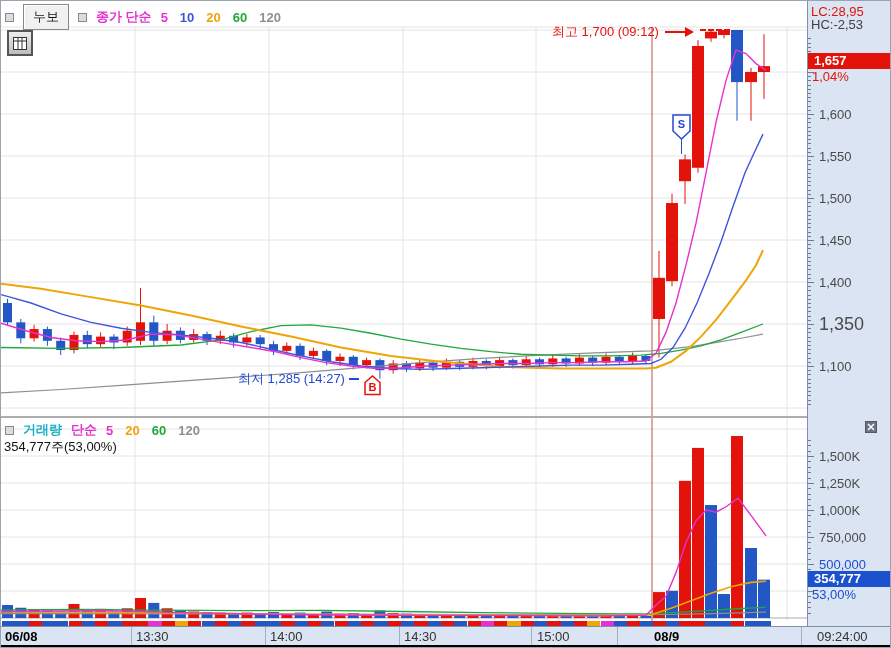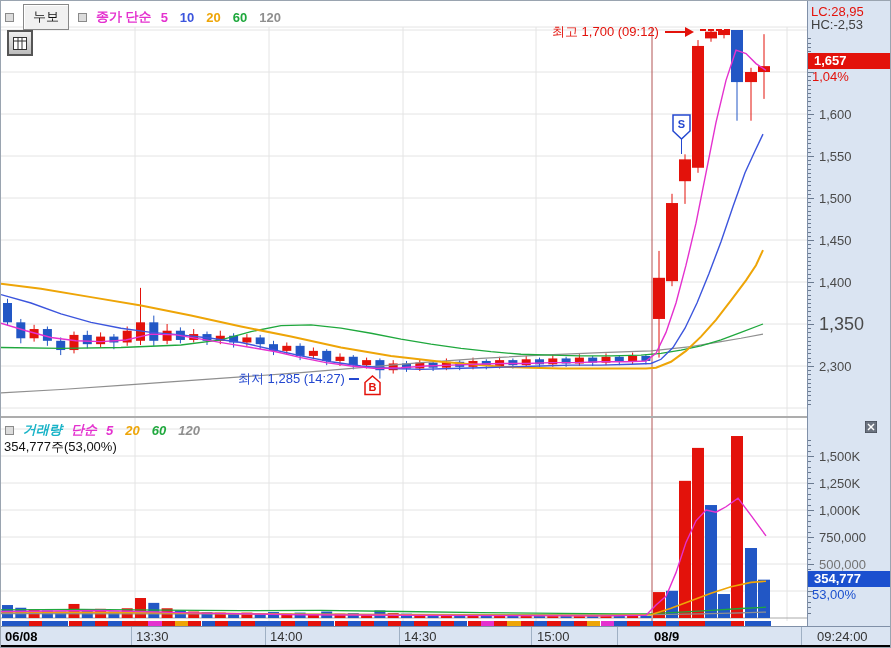--- a/index.html
+++ b/index.html
@@ -260,21 +260,21 @@
 
   <div id="grid-btn" class="abs" style="left:6px;top:29px;">
     <svg width="14" height="13">
       <rect x="0.5" y="0.5" width="13" height="12" fill="#fff" stroke="#333"></rect>
       <line x1="0" y1="4" x2="14" y2="4" stroke="#333"></line>
       <line x1="5" y1="0" x2="5" y2="13" stroke="#333"></line>
       <line x1="9" y1="0" x2="9" y2="13" stroke="#333"></line>
     </svg>
   </div>
 
-  <div class="legend-row" style="left:4px;top:420px;font-style:italic;">
+  <div class="legend-row" style="left:4px;top:420px;">
     <span class="sq" style="position:static;"></span>
     <span style="color:#17b3c7;">거래량</span>
     <span style="color:#e431cf;">단순</span>
     <span id="vol-periods" style="display:flex;gap:12px;">
         <span style="color: rgb(228, 49, 207);">5</span>
         <span style="color: rgb(238, 165, 7);">20</span>
         <span style="color: rgb(31, 168, 61);">60</span>
         <span style="color: rgb(143, 143, 143);">120</span>
       </span>
   </div>
@@ -437,28 +437,28 @@
               font-size:13px;font-weight:bold;line-height:16px;padding-left:6px;box-sizing:border-box;">1,657</div>
   <div class="lbl" style="left:811px;top:69px;color:#e3120b;">1,04%</div>
 
   <div id="price-axis-labels">
       <div class="lbl" style="left:818px;top:107px;font-size:13px;color:#4a4a4a;">1,600</div>
       <div class="lbl" style="left:818px;top:149px;font-size:13px;color:#4a4a4a;">1,550</div>
       <div class="lbl" style="left:818px;top:191px;font-size:13px;color:#4a4a4a;">1,500</div>
       <div class="lbl" style="left:818px;top:233px;font-size:13px;color:#4a4a4a;">1,450</div>
       <div class="lbl" style="left:818px;top:275px;font-size:13px;color:#4a4a4a;">1,400</div>
       <div class="lbl" style="left:818px;top:317px;font-size:18px;color:#4a4a4a;">1,350</div>
-      <div class="lbl" style="left:818px;top:359px;font-size:13px;color:#4a4a4a;">2,300</div>
+      <div class="lbl" style="left:818px;top:359px;font-size:13px;color:#4a4a4a;">1,100</div>
     </div>
   <div id="vol-axis-labels">
       <div class="lbl" style="left: 818px; top: 449px; color: rgb(74, 74, 74);">1,500K</div>
       <div class="lbl" style="left: 818px; top: 476px; color: rgb(74, 74, 74);">1,250K</div>
       <div class="lbl" style="left: 818px; top: 503px; color: rgb(74, 74, 74);">1,000K</div>
       <div class="lbl" style="left: 818px; top: 530px; color: rgb(74, 74, 74);">750,000</div>
-      <div class="lbl" style="left: 818px; top: 557px; color: #737373;">500,000</div>
+      <div class="lbl" style="left: 818px; top: 557px; color: #1d4ed8;">500,000</div>
     </div>
 
   <svg class="abs" style="left:864px;top:420px;" width="12" height="12">
     <rect x="0" y="0" width="12" height="12" fill="#6b7380" stroke="#3c424d"></rect>
     <line x1="3" y1="3" x2="9" y2="9" stroke="#fff" stroke-width="1.4"></line>
     <line x1="9" y1="3" x2="3" y2="9" stroke="#fff" stroke-width="1.4"></line>
   </svg>
 
   <div class="abs" style="left:807px;top:570px;width:84px;height:16px;background:#1b50cf;color:#fff;
               font-size:13px;font-weight:bold;line-height:16px;padding-left:6px;box-sizing:border-box;">354,777</div>

